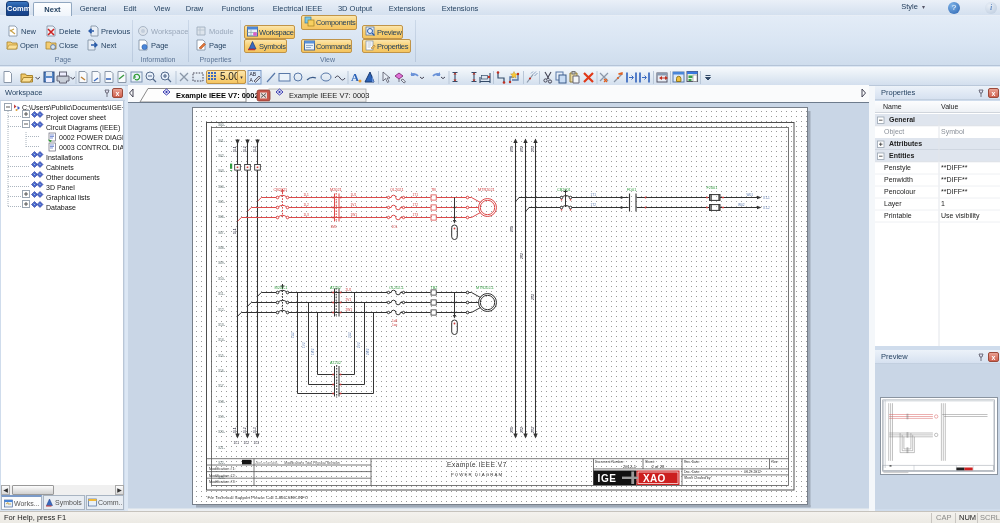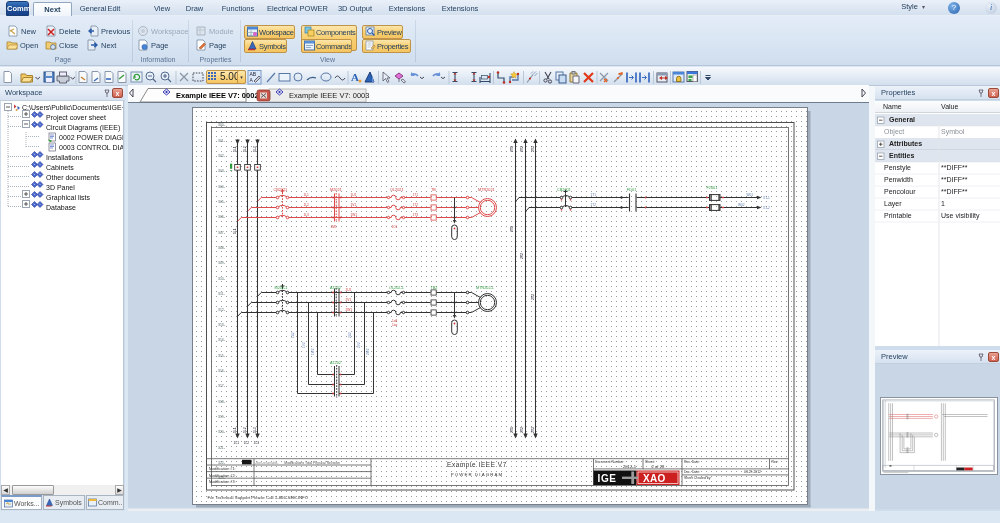--- a/index.html
+++ b/index.html
@@ -43,25 +43,25 @@
 #prevcontent{position:absolute;left:875px;top:289px;width:125px;height:136px;background:#c9d6e6}
 
 #statusbar{position:absolute;left:0;top:511px;width:1000px;height:12px;background:linear-gradient(#f4f2ee,#eceae4);border-top:1px solid #c6c3bd;font-size:7.5px;color:#222}
 </style></head><body>
 <div id="app">
 
 <div id="titlebar"></div>
 <div id="filebtn">Comm</div>
 <div class="rtab" id="tab-home">Next</div>
 <div class="rtab" style="left:75px;width:36px">General</div>
-<div class="rtab" style="left:102px;width:24px">Edit</div>
+<div class="rtab" style="left:118px;width:24px">Edit</div>
 <div class="rtab" style="left:149px;width:26px">View</div>
 <div class="rtab" style="left:181px;width:27px">Draw</div>
 <div class="rtab" style="left:215px;width:46px">Functions</div>
-<div class="rtab" style="left:266px;width:63px">Electrical POWER</div>
+<div class="rtab" style="left:266px;width:63px">Electrical IEEE</div>
 <div class="rtab" style="left:331px;width:48px">3D Output</div>
 <div class="rtab" style="left:383px;width:48px">Extensions</div>
 <div class="rtab" style="left:435px;width:50px">Extensions</div>
 <div id="stylebox">Style&nbsp;&nbsp;<span style="font-size:6px;color:#556">▾</span></div>
 <div class="circbtn" style="right:40px;background:radial-gradient(circle at 35% 30%,#7db3e8,#2a62b0)">?</div>
 <div class="circbtn" style="right:3px;background:radial-gradient(circle at 35% 30%,#e8eef6,#b9c9dd);color:#2a62b0;font-style:italic;font-family:'Liberation Serif',serif">i</div>
 
 <div id="ribbon"></div>
 <div class="rsep" style="left:132px"></div>
 <div class="rsep" style="left:188px"></div>
@@ -115,21 +115,21 @@
 <div class="amber" style="left:244px;top:25px;width:51px;height:14px"><svg class="ic" viewBox="0 0 11 11">
         <rect x="0.5" y="1" width="10" height="9" fill="#e8f0f8" stroke="#4a6a9a"></rect>
         <rect x="0.5" y="1" width="10" height="2.5" fill="#4a86d8"></rect>
         <path d="M4 3.5v6.5M0.5 6.5h10" stroke="#8aa" stroke-width="0.7"></path>
         <circle cx="8" cy="8" r="2" fill="#d860c8"></circle>
       </svg>Workspace</div>
 <div class="amber" style="left:244px;top:39px;width:43px;height:14px"><svg class="ic" viewBox="0 0 11 11">
         <path d="M2 9L5.5 1.5 9 9z" fill="#3a6ac0" stroke="#1a3a80" stroke-width="0.7"></path>
         <path d="M1 9.5h7" stroke="#c03030" stroke-width="1.4"></path>
       </svg>Symbols</div>
-<div class="amber" style="left:301px;top:25px;width:56px;height:26px"><svg class="ic" viewBox="0 0 11 11">
+<div class="amber" style="left:301px;top:15px;width:56px;height:15px"><svg class="ic" viewBox="0 0 11 11">
         <rect x="1" y="1" width="6" height="6" fill="#7ac8e8" stroke="#3a7aa0" stroke-width="0.7"></rect>
         <rect x="4" y="4" width="6" height="6" fill="#f8d060" stroke="#a08020" stroke-width="0.7"></rect>
       </svg>Components</div>
 <div class="amber" style="left:301px;top:39px;width:51px;height:14px"><svg class="ic" viewBox="0 0 11 11">
         <rect x="0.5" y="1" width="10" height="9" fill="#e8f0f8" stroke="#4a6a9a"></rect>
         <rect x="0.5" y="1" width="10" height="2.5" fill="#5890d8"></rect>
         <path d="M2 5.5h7M2 7.5h5" stroke="#7a9ac0" stroke-width="0.8"></path>
       </svg>Commands</div>
 <div class="amber" style="left:362px;top:25px;width:41px;height:14px"><svg class="ic" viewBox="0 0 11 11">
         <rect x="1" y="1" width="8" height="8" fill="#e8f0f8" stroke="#4a6a9a" stroke-width="0.7"></rect>
@@ -494,20 +494,29 @@
 <path d="M27.0 16.7V22.3M27.9 16.7V22.3M27.0 35.1V40.7M27.9 35.1V40.7"></path>
 </g>
 <rect x="2.8" y="68.2" width="110.7" height="5.200000000000003" fill="none" stroke="#9aa0a8" stroke-width="0.5"></rect>
 <path d="M34.0 68.2V73.4M76.4 68.2V73.4M93.2 68.2V73.4" stroke="#b2b8c0" stroke-width="0.5"></path>
 <rect x="9.5" y="68.3" width="2" height="1.2" fill="#333"></rect>
 <rect x="76.4" y="70.5" width="8.099999999999994" height="2.799999999999997" fill="#222"></rect>
 <rect x="84.5" y="70.5" width="8.200000000000003" height="2.799999999999997" fill="#cc2020"></rect>
 <path d="M3.4 75.6h25" stroke="#999" stroke-width="0.5"></path>
 </svg>
 
+<div id="statusbar">
+      <span style="position:absolute;left:4px;top:1px">For Help, press F1</span>
+<span style="position:absolute;left:936px;top:1px;color:#8a8a88">CAP</span>
+<span style="position:absolute;left:959px;top:1px;color:#222">NUM</span>
+<span style="position:absolute;left:980px;top:1px;color:#8a8a88">SCRL</span>
+<span style="position:absolute;left:931px;top:1px;width:1px;height:10px;background:#c8c5c0"></span>
+<span style="position:absolute;left:955px;top:1px;width:1px;height:10px;background:#c8c5c0"></span>
+<span style="position:absolute;left:977px;top:1px;width:1px;height:10px;background:#c8c5c0"></span>
+</div>
 
 <svg class="abs" style="left:128px;top:102px" width="741" height="409" viewBox="128 102 741 409" shape-rendering="geometricPrecision">
 <rect x="128" y="102" width="741" height="409" fill="#c9d6e6"></rect>
       <rect x="128" y="508.5" width="741" height="2.5" fill="#eceff2"></rect>
 <path d="M128 102.5h741" stroke="#6d7b8c" stroke-width="1"></path>
 <rect x="808" y="111" width="2.5" height="396" fill="#9faab8"></rect>
 <rect x="196" y="505" width="614.5" height="2.5" fill="#9faab8"></rect>
 <rect x="192.5" y="107.5" width="615" height="397" fill="#ffffff" stroke="#777f8a" stroke-width="1"></rect>
 <defs>
         <pattern id="gd" x="196" y="111" width="5" height="5" patternUnits="userSpaceOnUse">

